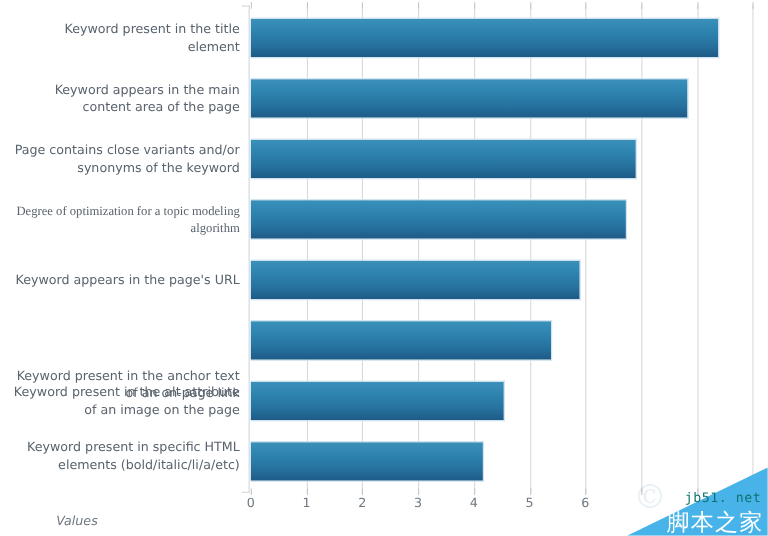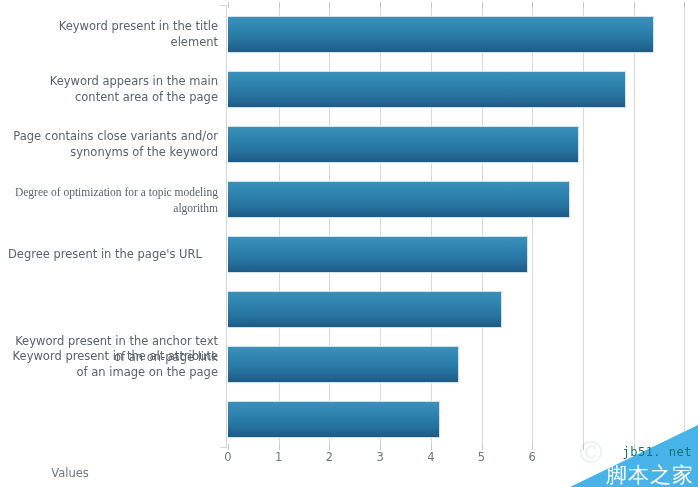--- a/index.html
+++ b/index.html
@@ -39,40 +39,41 @@
     border:1px solid #cfe3ef;
     border-left:none;
     box-sizing:border-box;
   }
   .cat-wrap{
     position:absolute;left:8px;width:210px;
     text-align:right;
     color:#59636d;
     font-size:11.5px;
     line-height:15.5px;
-    display:flex;align-items:center;
+    display:flex;align-items:center;justify-content:flex-end;
     height:37px;
   }
 
   
   .xtick{
     position:absolute;
     top:450px;
     width:40px;
     margin-left:-20px;
     text-align:center;
     color:#6e7880;
     font-size:11.5px;
   }
   .xtitle{
     position:absolute;
     top:466px;left:0;width:646px;
     text-align:center;
     color:#6e7880;
     font-size:11.5px;
+    font-style:italic;
   }
   .xtitle span{position:relative;left:-253px;}
 
   
   .watermark{
     position:absolute;right:0;bottom:0;
     width:128px;height:62px;
     overflow:hidden;
     pointer-events:none;
   }
@@ -112,27 +113,30 @@
   <div class="cat-wrap" style="top:71px;">
       <span>Keyword appears in the main content area of the page</span>
     </div>
   <div class="cat-wrap" style="top:126px;">
       <span>Page contains close variants and/or synonyms of the keyword</span>
     </div>
   <div class="cat-wrap" style="top:182px;font-family:Liberation Serif, serif;">
       <span>Degree of optimization for a topic modeling algorithm</span>
     </div>
   <div class="cat-wrap" style="top:236px;">
-      <span>Degree present in the page's URL</span>
+      <span>Keyword appears in the page's URL</span>
     </div>
   <div class="cat-wrap" style="top:291px;margin-top:40px;">
       <span>Keyword present in the anchor text of an on-page link</span>
     </div>
   <div class="cat-wrap" style="top:346px;">
       <span>Keyword present in the alt attribute of an image on the page</span>
+    </div>
+  <div class="cat-wrap" style="top:396px;">
+      <span>Keyword present in specific HTML elements (bold/italic/li/a/etc)</span>
     </div>
 
   <div class="axis-y-line"></div>
   <div class="axis-y-cap" style="top:5px;"></div>
   <div class="axis-y-cap" style="top:447px;"></div>
 
   <div class="plot" id="plot">
       <div class="gridline" style="left: 50.7px;"></div>
       <div class="gridline" style="left: 101.4px;"></div>
       <div class="gridline" style="left: 152.1px;"></div>

